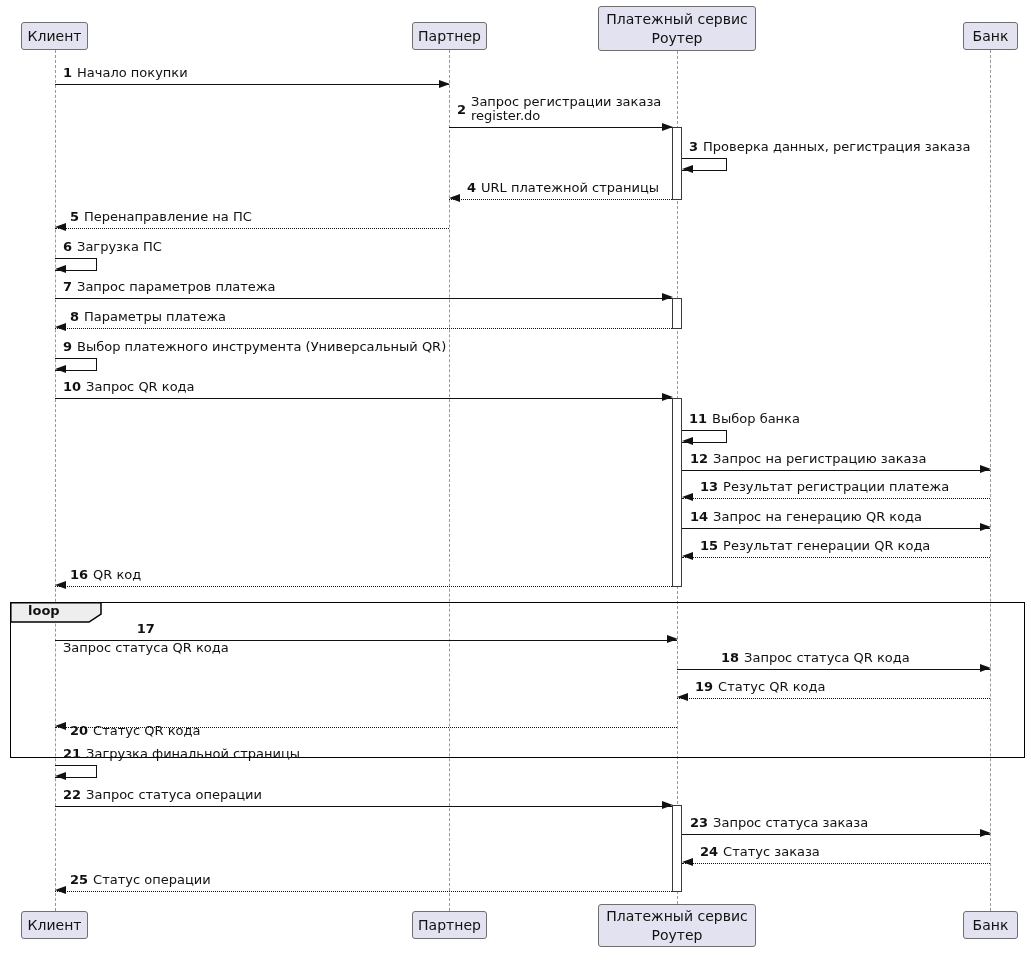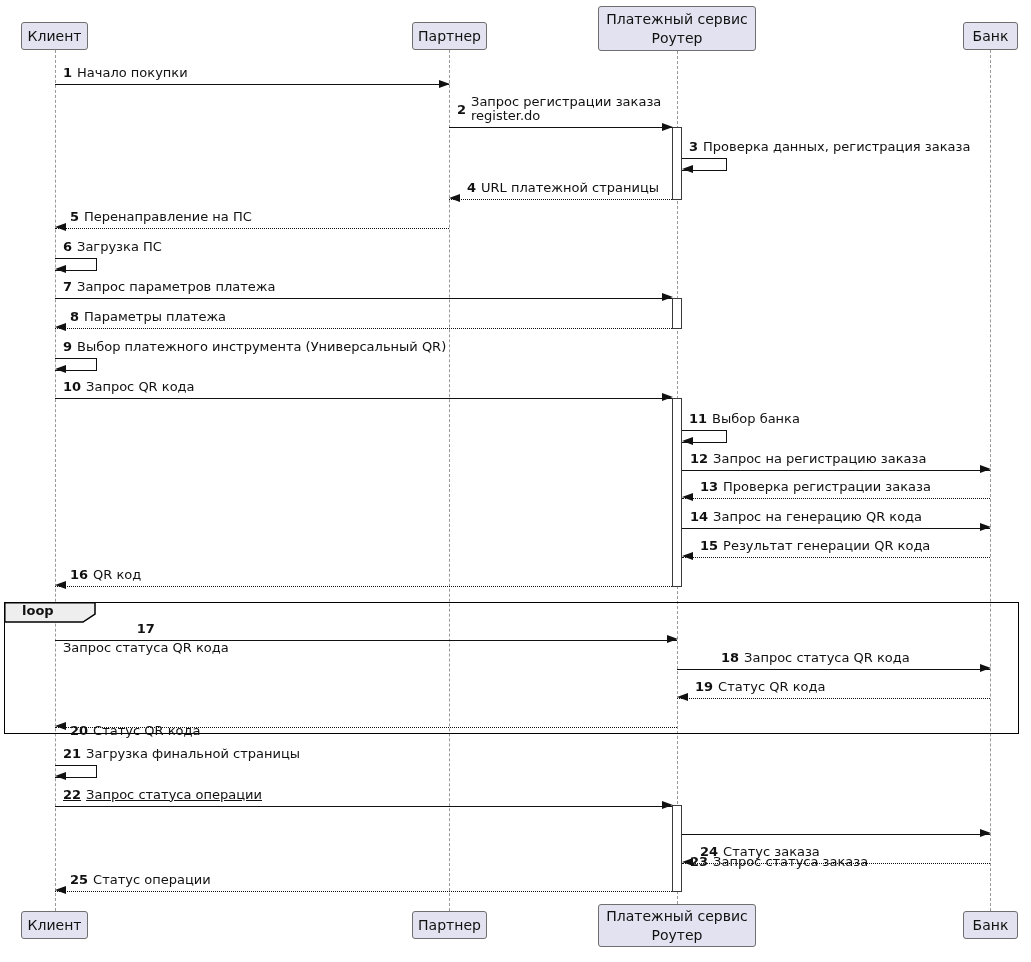--- a/index.html
+++ b/index.html
@@ -44,21 +44,21 @@
   <div class="pbox" style="left:412px;top:911px;width:75px;height:28px;">Партнер</div>
   <div class="pbox" style="left:598px;top:904px;width:158px;height:43px;">Платежный сервис
 Роутер</div>
   <div class="pbox" style="left:963px;top:911px;width:55px;height:28px;">Банк</div>
 
   <div class="act" style="left:672px;top:127px;height:73px;"></div>
   <div class="act" style="left:672px;top:298px;height:31px;"></div>
   <div class="act" style="left:672px;top:398px;height:189px;"></div>
   <div class="act" style="left:672px;top:805px;height:87px;"></div>
 
-  <div class="loop" style="left:4px;top:602px;width:1015px;height:132px;">
+  <div class="loop" style="left:10px;top:602px;width:1015px;height:156px;">
     <div class="loop-head">
       <svg width="92" height="21" viewBox="0 0 92 21">
         <polygon points="0.8,0.8 91,0.8 91,12 79,20 0.8,20" fill="#EEEEEE" stroke="#000" stroke-width="1.5"></polygon>
       </svg>
       <span class="loop-label">loop</span>
     </div>
   </div>
 
   <div class="mlabel" style="left:63px;top:65px;">
       <span class="num">1</span>
@@ -140,21 +140,21 @@
 
   <div class="mlabel" style="left:690px;top:451px;">
       <span class="num">12</span>
       <span class="txt">Запрос на регистрацию заказа</span>
     </div>
   <div class="line" style="left:682px;top:470px;width:308px;"></div>
   <div class="head r" style="left:980px;top:465px;"></div>
 
   <div class="mlabel" style="left:700px;top:479px;">
       <span class="num">13</span>
-      <span class="txt">Проверка регистрации заказа</span>
+      <span class="txt">Результат регистрации платежа</span>
     </div>
   <div class="line dot" style="left:682px;top:498px;width:308px;"></div>
   <div class="head l" style="left:682px;top:493px;"></div>
 
   <div class="mlabel" style="left:690px;top:509px;">
       <span class="num">14</span>
       <span class="txt">Запрос на генерацию QR кода</span>
     </div>
   <div class="line" style="left:682px;top:528px;width:308px;"></div>
   <div class="head r" style="left:980px;top:523px;"></div>
@@ -201,28 +201,28 @@
   <div class="line dot" style="left:55px;top:727px;width:622px;"></div>
   <div class="head l" style="left:55px;top:722px;"></div>
 
   <div class="mlabel" style="left:63px;top:746px;">
       <span class="num">21</span>
       <span class="txt">Загрузка финальной страницы</span>
     </div>
   <div class="hook" style="left:55px;top:765px;width:42px;height:13px;"></div>
   <div class="head l" style="left:55px;top:772px;"></div>
 
-  <div class="mlabel" style="left:63px;top:787px;text-decoration:underline;">
+  <div class="mlabel" style="left:63px;top:787px;">
       <span class="num">22</span>
       <span class="txt">Запрос статуса операции</span>
     </div>
   <div class="line" style="left:55px;top:806px;width:617px;"></div>
   <div class="head r" style="left:662px;top:801px;"></div>
 
-  <div class="mlabel" style="left:690px;top:854px;">
+  <div class="mlabel" style="left:690px;top:815px;">
       <span class="num">23</span>
       <span class="txt">Запрос статуса заказа</span>
     </div>
   <div class="line" style="left:682px;top:834px;width:308px;"></div>
   <div class="head r" style="left:980px;top:829px;"></div>
 
   <div class="mlabel" style="left:700px;top:844px;">
       <span class="num">24</span>
       <span class="txt">Статус заказа</span>
     </div>

